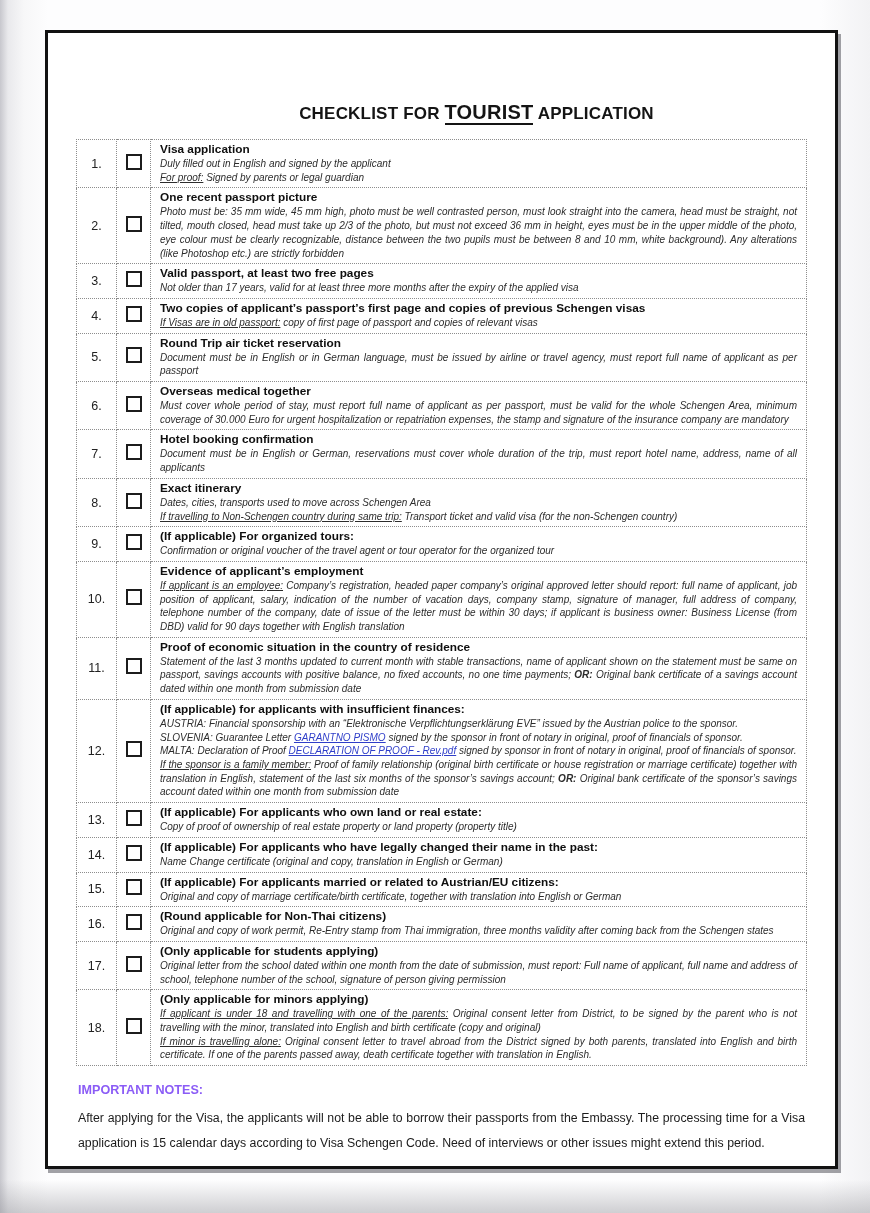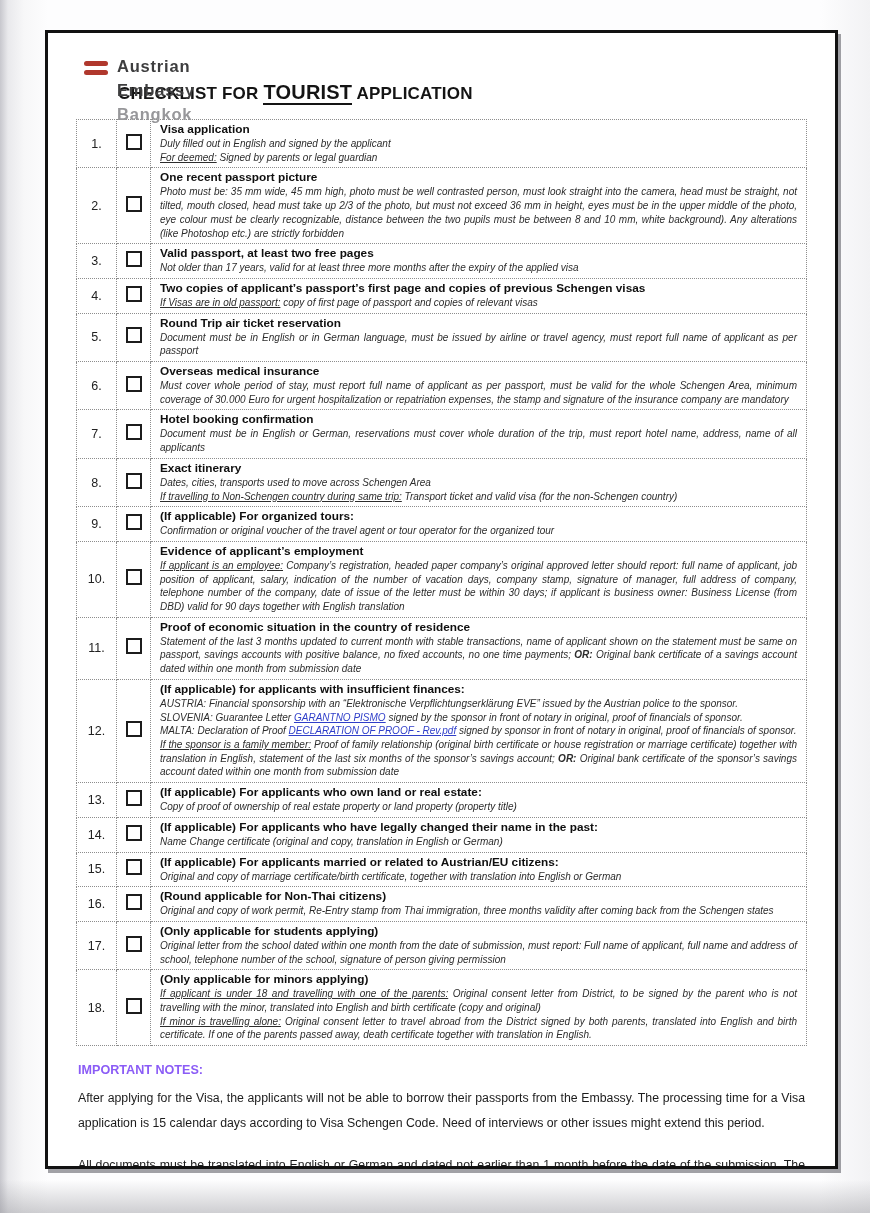--- a/index.html
+++ b/index.html
@@ -17,21 +17,21 @@
     overflow:hidden;
   }
   
   .logo{position:absolute;left:36px;top:22px;display:flex;gap:9px;}
   .flag{width:24px;padding-top:6px;}
   .flag .bar{height:5px;border-radius:2.5px;background:#b0382d;}
   .flag .bar + .bar{margin-top:3.5px;}
   .logo-text{line-height:1.45;font-size:16.5px;font-weight:700;color:#3e3e3f;letter-spacing:.8px;}
   .logo-text .muted{color:#97979a;font-weight:600;}
   .doc-title{
-    padding-top:48px;padding-left:70px;
+    text-align:center;padding-top:68px;padding-left:70px;
     font-weight:700;font-size:17px;color:#141414;letter-spacing:.2px;white-space:nowrap;
   }
   .doc-title .emph{font-size:20px;border-bottom:2.5px solid #141414;}
   
   table.checklist{
     border-collapse:collapse;table-layout:fixed;
     margin:15px 28px 0 28px;width:calc(100% - 56px);
   }
   table.checklist td{border:1px dotted #8d8d8d;}
   .cell-num{width:40px;text-align:center;font-size:12.5px;color:#222;vertical-align:middle;}
@@ -47,50 +47,39 @@
   .notes{margin:17px 30px 0 30px;}
   .notes-heading{font-size:12.6px;font-weight:700;color:#8b5cf6;}
   .notes p{font-size:12.3px;line-height:25px;color:#1c1c1c;text-align:justify;margin:9px 0 0 0;}
   .notes p + p{margin-top:17px;}
 </style>
 </head>
 <body>
 
 <div class="page">
 
-  <div class="logo">
-    <div class="flag">
-      <div class="bar"></div>
-      <div class="bar"></div>
-    </div>
-    <div class="logo-text">
-      <div>Austrian</div>
-      <div>Embassy</div>
-      <div class="muted">Bangkok</div>
-    </div>
-  </div>
 
   <div class="doc-title">
     <span>CHECKLIST FOR </span><span class="emph">TOURIST</span><span> APPLICATION</span>
   </div>
 
   <table class="checklist">
     <colgroup>
         <col style="width:40px">
         <col style="width:34px">
         <col>
       </colgroup>
     <tbody>
         <tr>
           <td class="cell-num">1.</td>
           <td class="cell-check"><span class="checkbox"></span></td>
           <td class="cell-content">
             <div class="row-title">Visa application</div>
             <div class="detail"><span class="">Duly filled out in English and signed by the applicant</span></div>
-            <div class="detail"><span class="seg-u">For deemed:</span><span class=""> Signed by parents or legal guardian</span></div>
+            <div class="detail"><span class="seg-u">For proof:</span><span class=""> Signed by parents or legal guardian</span></div>
           </td>
         </tr>
         <tr>
           <td class="cell-num">2.</td>
           <td class="cell-check"><span class="checkbox"></span></td>
           <td class="cell-content">
             <div class="row-title">One recent passport picture</div>
             <div class="detail"><span class="">Photo must be: 35 mm wide, 45 mm high, photo must be well contrasted person, must look straight into the camera, head must be straight, not tilted, mouth closed, head must take up 2/3 of the photo, but must not exceed 36 mm in height, eyes must be in the upper middle of the photo, eye colour must be clearly recognizable, distance between the two pupils must be between 8 and 10 mm, white background). Any alterations (like Photoshop etc.) are strictly forbidden</span></div>
           </td>
         </tr>
@@ -115,21 +104,21 @@
           <td class="cell-check"><span class="checkbox"></span></td>
           <td class="cell-content">
             <div class="row-title">Round Trip air ticket reservation</div>
             <div class="detail"><span class="">Document must be in English or in German language, must be issued by airline or travel agency, must report full name of applicant as per passport</span></div>
           </td>
         </tr>
         <tr>
           <td class="cell-num">6.</td>
           <td class="cell-check"><span class="checkbox"></span></td>
           <td class="cell-content">
-            <div class="row-title">Overseas medical insurance</div>
+            <div class="row-title">Overseas medical together</div>
             <div class="detail"><span class="">Must cover whole period of stay, must report full name of applicant as per passport, must be valid for the whole Schengen Area, minimum coverage of 30.000 Euro for urgent hospitalization or repatriation expenses, the stamp and signature of the insurance company are mandatory</span></div>
           </td>
         </tr>
         <tr>
           <td class="cell-num">7.</td>
           <td class="cell-check"><span class="checkbox"></span></td>
           <td class="cell-content">
             <div class="row-title">Hotel booking confirmation</div>
             <div class="detail"><span class="">Document must be in English or German, reservations must cover whole duration of the trip, must report hotel name, address, name of all applicants</span></div>
           </td>

